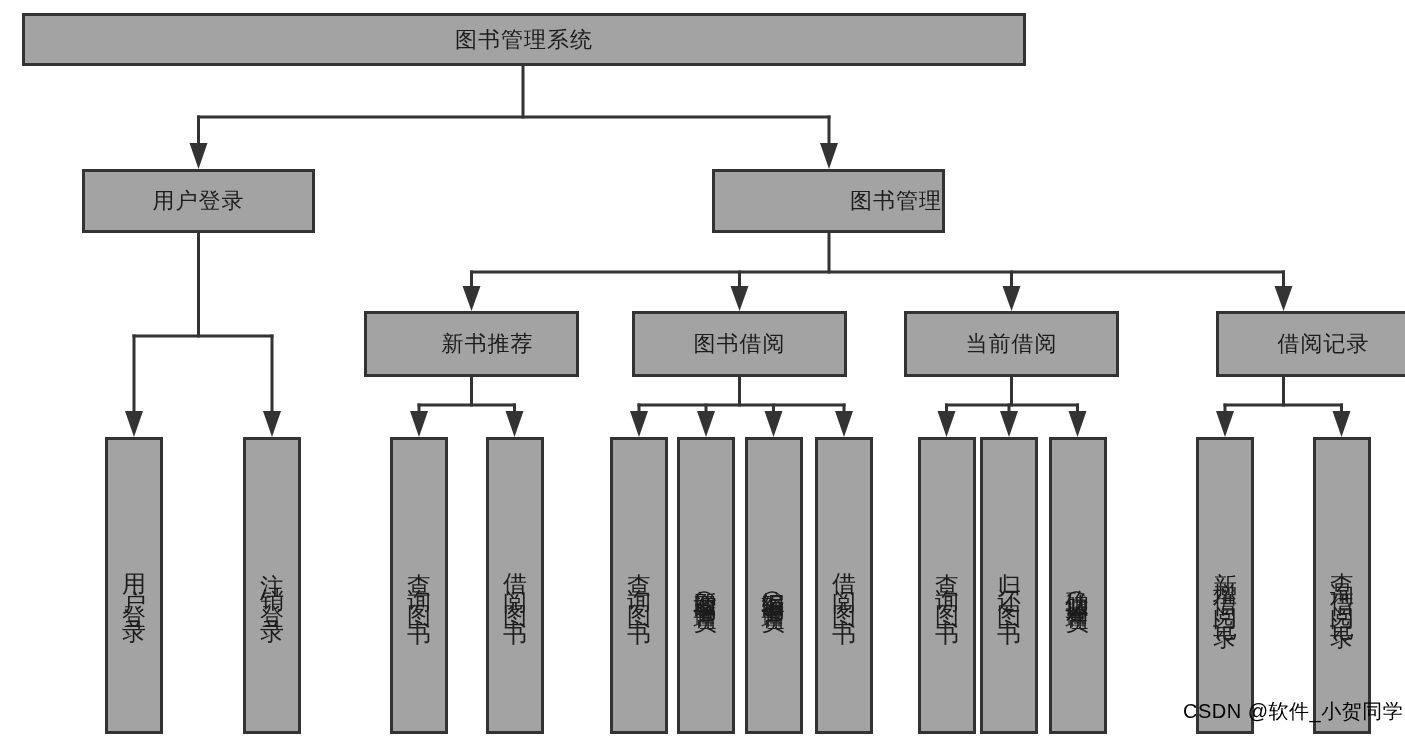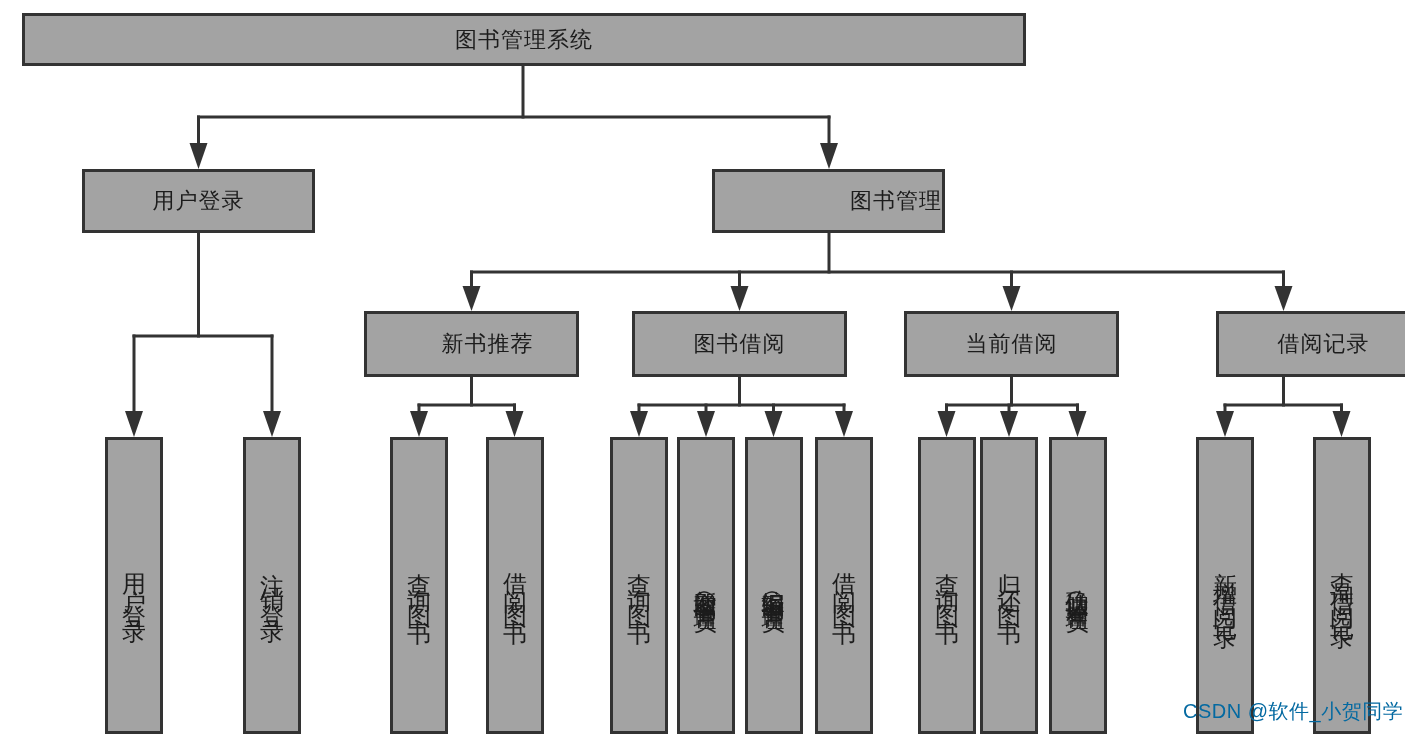--- a/index.html
+++ b/index.html
@@ -75,21 +75,21 @@
   .leaf-d3 { left: 1049px; }
   .leaf-e1 { left: 1196px; }
   .leaf-e2 { left: 1313px; }
 
   #watermark {
     position: absolute;
     left: 1183px;
     top: 698px;
     width: 222px;
     font-size: 20px;
-    color: #0369a1;
+    color: #000000;
     z-index: 5;
     white-space: nowrap;
     letter-spacing: 0.5px;
   }
 </style>
 </head>
 <body>
 
 <div id="stage">
 

